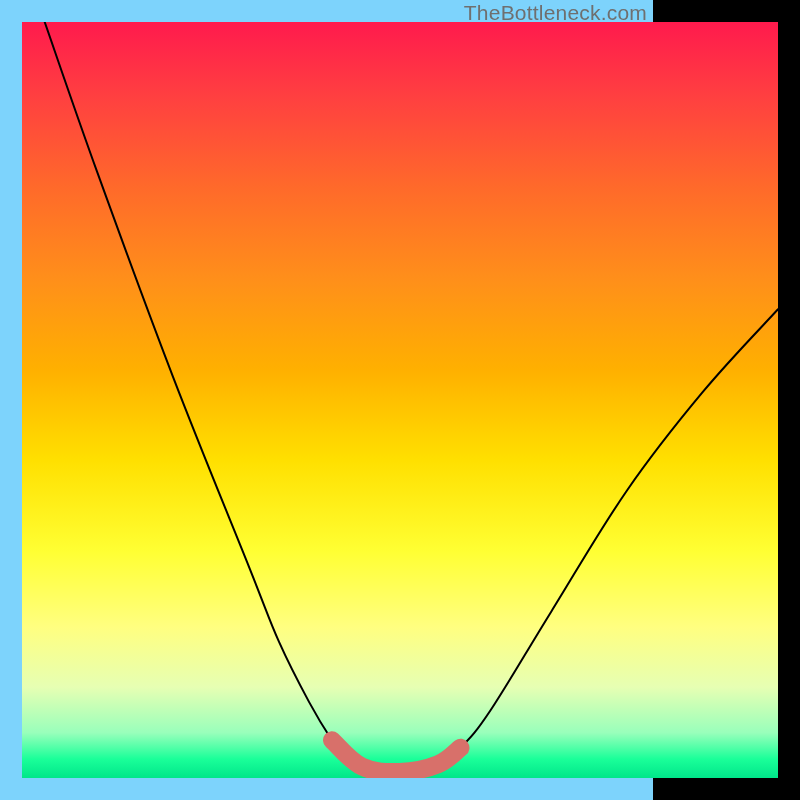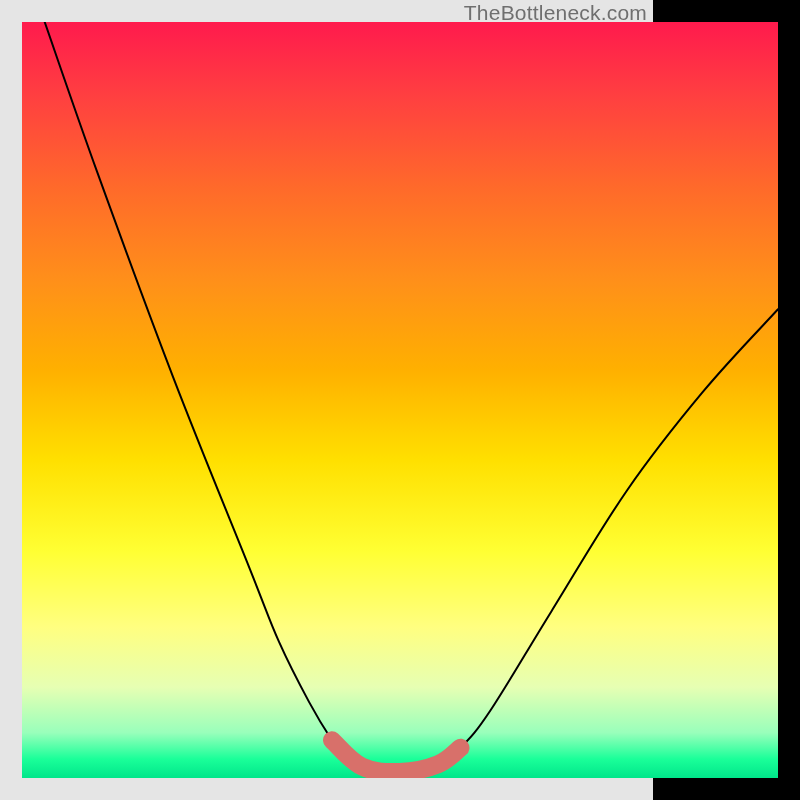--- a/index.html
+++ b/index.html
@@ -7,21 +7,21 @@
     padding: 0;
     width: 800px;
     height: 800px;
     background: #000;
     overflow: hidden;
   }
   .outer {
     position: relative;
     width: 653px;
     height: 800px;
-    background: #e5e5e5;
+    background: #7dd3fc;
   }
   .plot {
     position: absolute;
     left: 22px;
     top: 22px;
     width: 756px;
     height: 756px;
     background: linear-gradient(to bottom,
       #ff1a4d 0%,
       #ff4040 10%,

